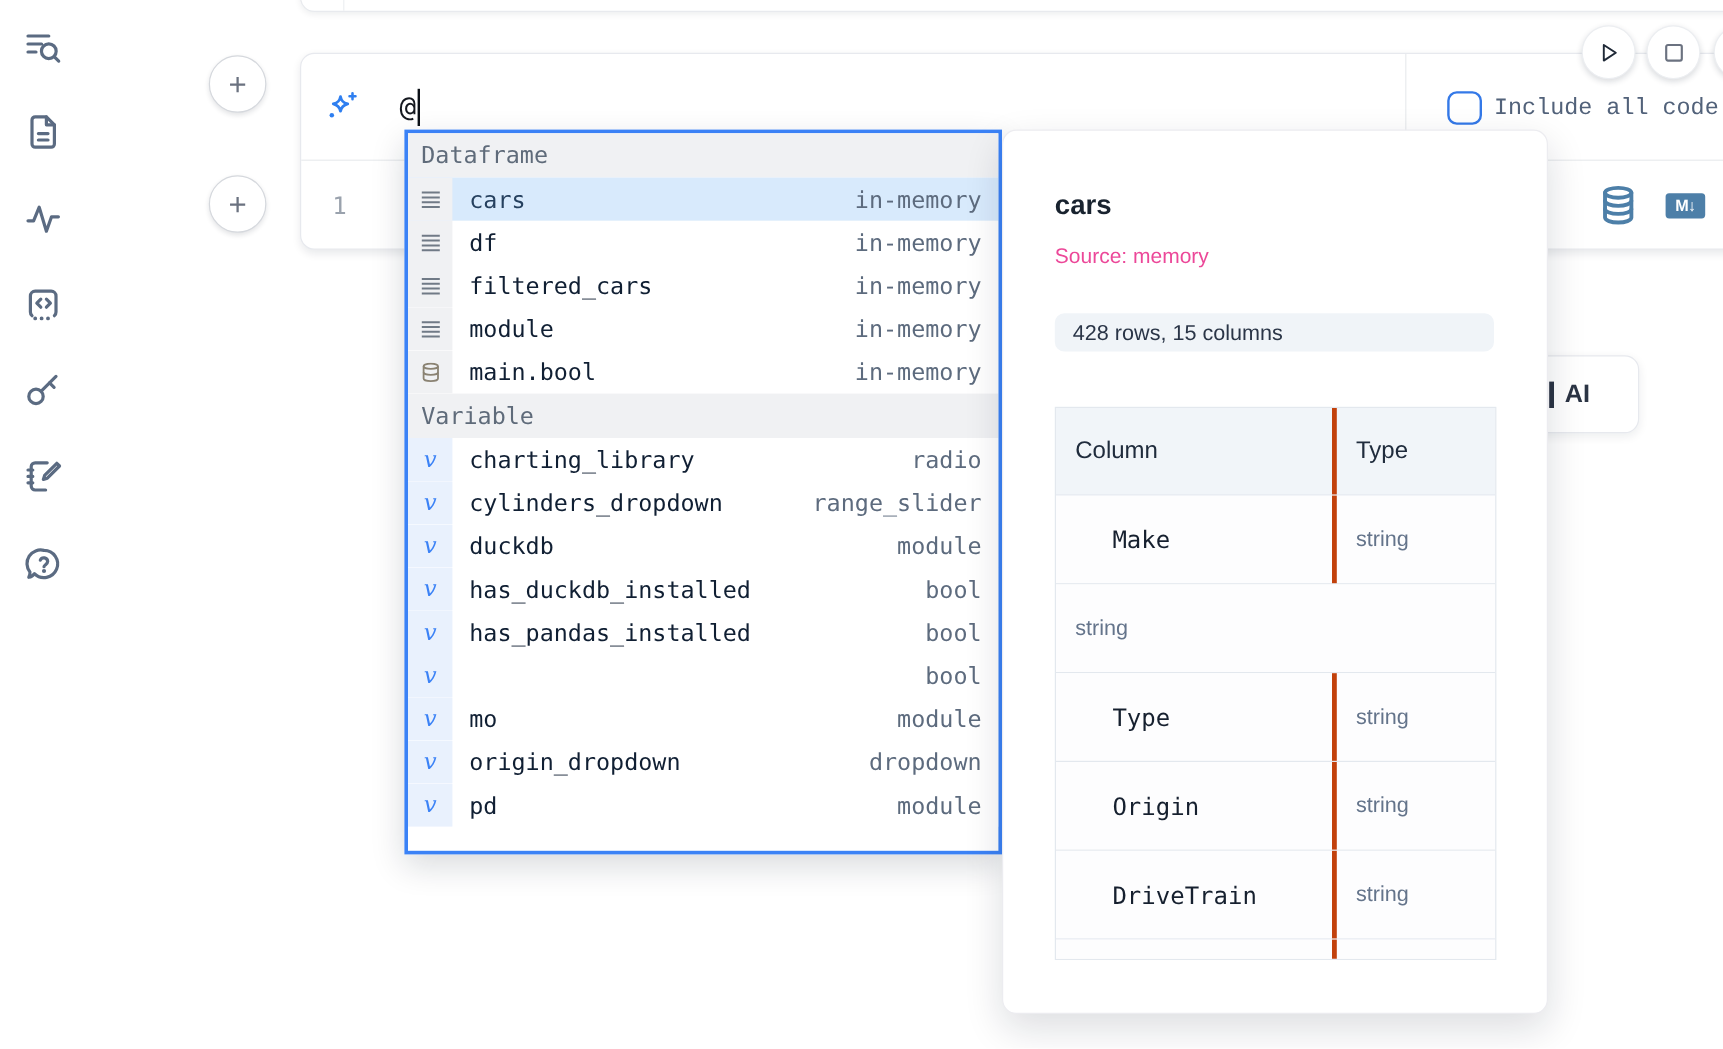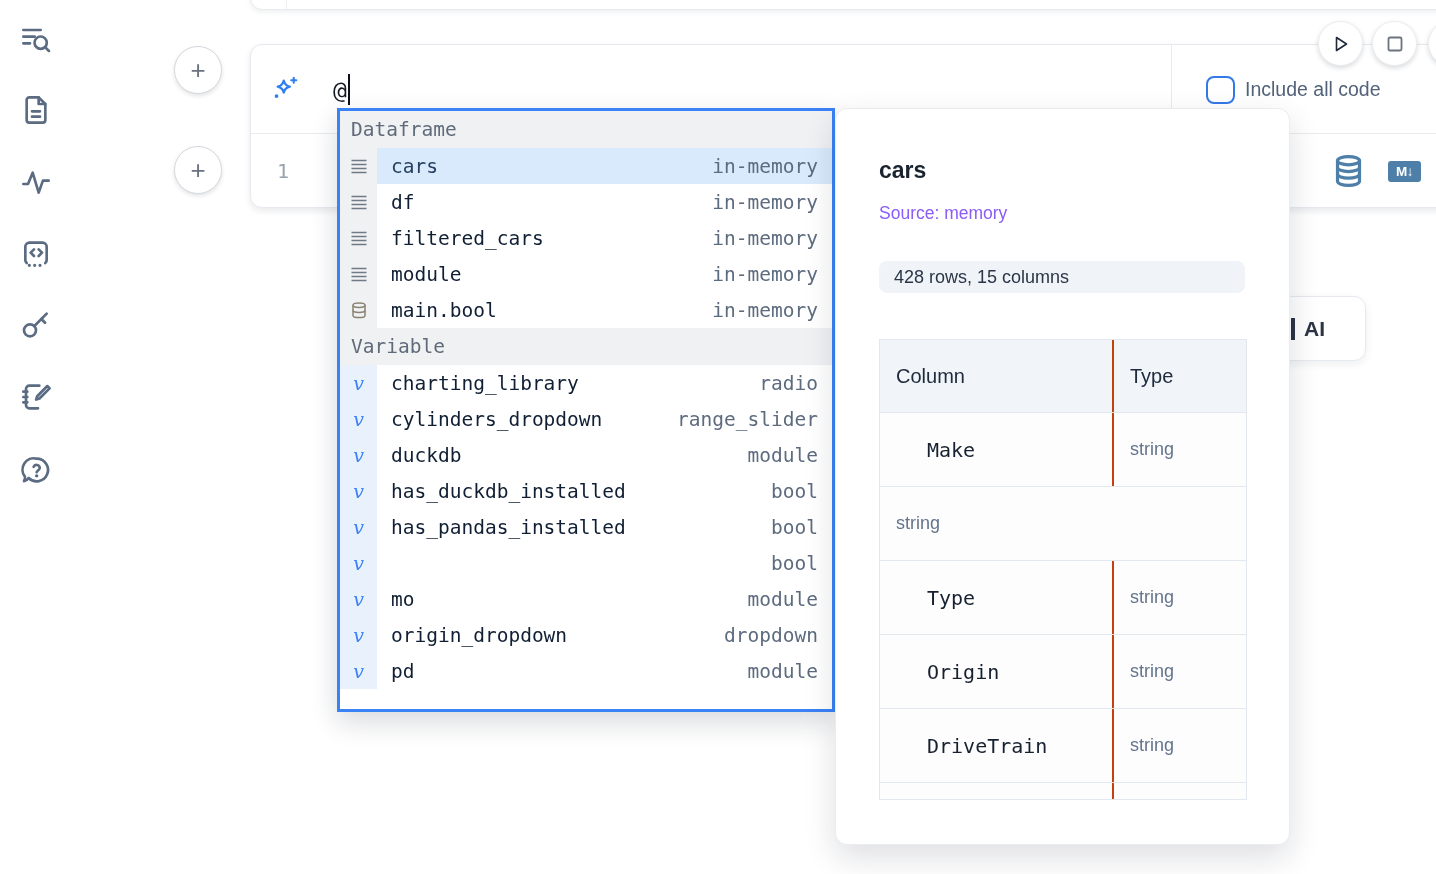--- a/index.html
+++ b/index.html
@@ -30,21 +30,21 @@
     box-shadow:0 3px 7px rgba(15,23,42,.09); }
   .ai-row { position:absolute; left:0; top:0; right:0; height:89px; border-bottom:1px solid #e9ebee; }
   .sparkle { position:absolute; left:19px; top:30px; width:30px; height:30px; color:#2f7ff0; }
   .ai-text { position:absolute; left:82px; top:0; height:89px; display:flex; align-items:center;
     font-family:"DejaVu Sans Mono", monospace; font-size:23px; color:#14181f; }
   .caret { display:inline-block; width:2px; height:31px; background:#0c1117; margin-left:1px; }
   .ai-divider-v { position:absolute; left:920px; top:0; height:89px; width:1px; background:#e9ebee; }
   .include-box { position:absolute; left:955px; top:31px; width:29px; height:28px;
     border:2.5px solid #3479e8; border-radius:8px; background:#fff; cursor:pointer; }
   .include-label { position:absolute; left:994px; top:0; height:89px; display:flex; align-items:center;
-    font-size:19.5px; color:#52627a; }
+    font-size:19.5px; color:#52627a;font-family:Liberation Mono, monospace; }
   .code-row { position:absolute; left:0; top:89px; right:0; bottom:0; border-radius:0 0 12px 12px; }
   .line-no { position:absolute; left:12px; top:0; width:26px; height:74px; display:flex; align-items:center; justify-content:flex-end;
     font-family:"DejaVu Sans Mono", monospace; font-size:20px; color:#9aa2ad; }
   .lang-btns { position:absolute; right:38px; top:0; height:74px; display:flex; align-items:center; gap:24px; }
   .db-btn { width:31px; height:34px; color:#4d7fa8; cursor:pointer; }
   .db-btn svg { width:31px; height:34px; display:block; }
   .md-btn { width:33px; height:21px; background:#4d7fa8; border-radius:3px; color:#fff;
     font-size:13.5px; font-weight:bold; display:flex; align-items:center; justify-content:center;
     letter-spacing:-.5px; cursor:pointer; }
 
@@ -76,28 +76,28 @@
     box-shadow:0 3px 8px rgba(15,23,42,.07); z-index:25; cursor:pointer;
     display:flex; align-items:center; justify-content:flex-end; padding-right:40px;
     font-size:21px; font-weight:bold; color:#2b3444; }
   .ai-gen-btn .frag { width:4px; height:22px; background:#2b3444; margin-right:9px; }
 
   
   .panel { position:absolute; left:835px; top:108px; width:455px; height:737px;
     background:#fff; border:1px solid #ececf0; border-radius:12px;
     box-shadow:0 12px 32px rgba(15,23,42,.14); z-index:30; padding:42px 44px 0 43px; }
   .panel-title { margin-top:4px; font-size:23px; font-weight:bold; color:#19232f; line-height:30px; }
-  .panel-source { margin-top:16px; font-size:17.5px; color:#8b5cf6; line-height:24px; }
+  .panel-source { margin-top:16px; font-size:17.5px; color:#ec4899; line-height:24px; }
   .panel-badge { margin-top:36px; height:32px; background:#f0f4f8; border-radius:8px;
     display:flex; align-items:center; padding-left:15px; font-size:18px; color:#2a3547; }
   .schema-table { margin-top:46px; width:368px; height:461px; border:1px solid #e3e8ee; overflow:hidden; }
   .sch-row { display:flex; height:74px; border-bottom:1px solid #e3e8ee; background:#fdfdfe; }
   .sch-row--head { height:73px; background:#f1f5f9; }
   .sch-row--partial { height:18px; border-bottom:none; }
-  .sch-c1 { flex:0 0 234px; border-right:2px solid #c2410c; display:flex; align-items:center; padding-left:16px; }
+  .sch-c1 { flex:0 0 234px; border-right:4px solid #c2410c; display:flex; align-items:center; padding-left:16px; }
   .sch-c2 { flex:1; display:flex; align-items:center; padding-left:16px; }
   .sch-head-txt { font-size:20px; color:#202c3d; }
   .sch-col-name { font-family:"DejaVu Sans Mono", monospace; font-size:20px; color:#16202f;margin-left:31px; }
   .sch-col-type { font-size:18px; color:#64748b; }
 </style>
 </head>
 <body>
 
 <div id="screen">
 

